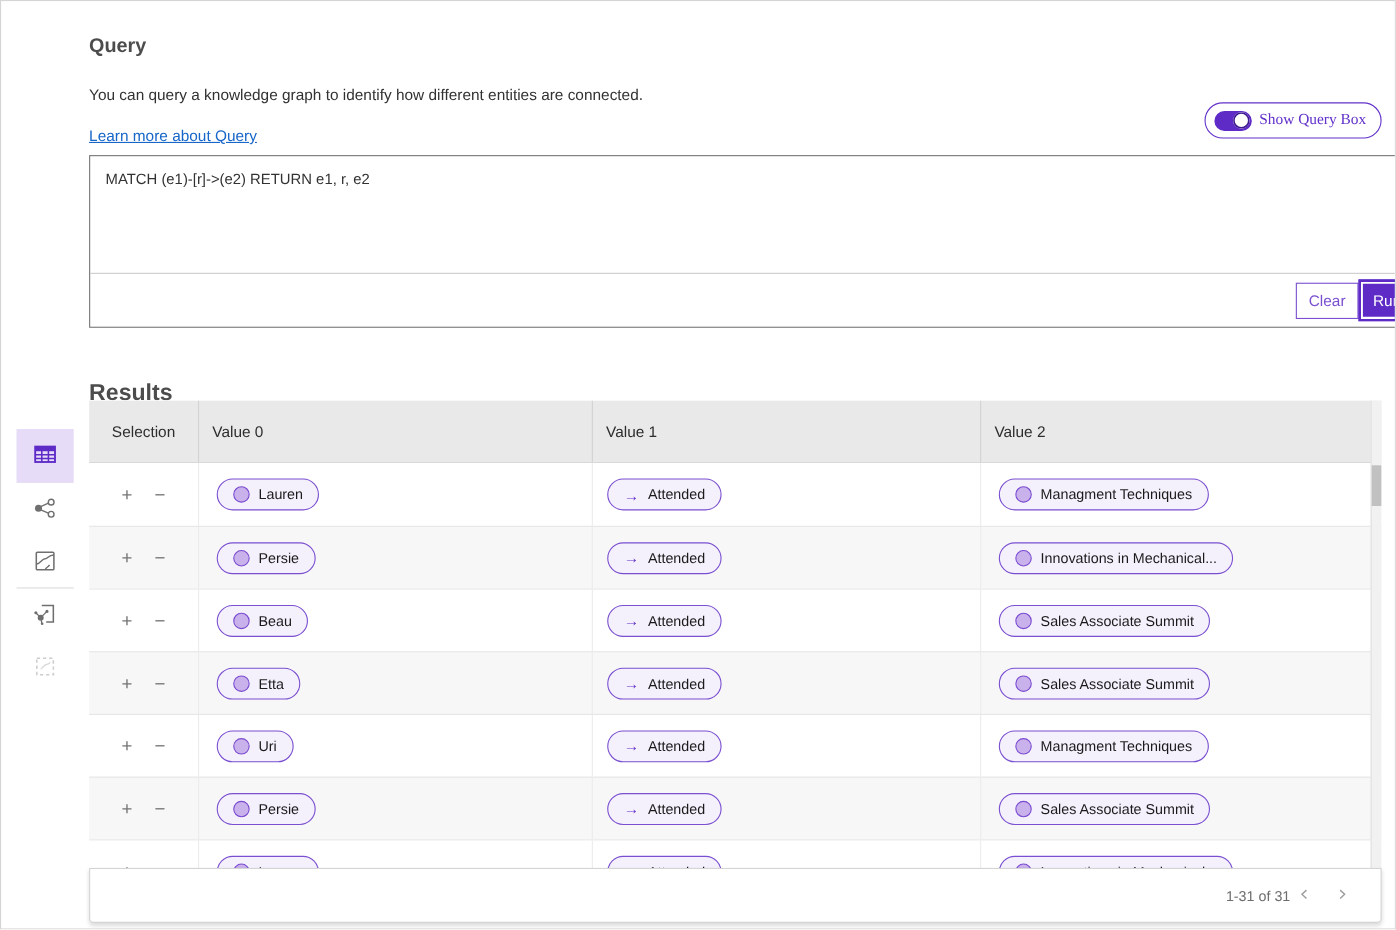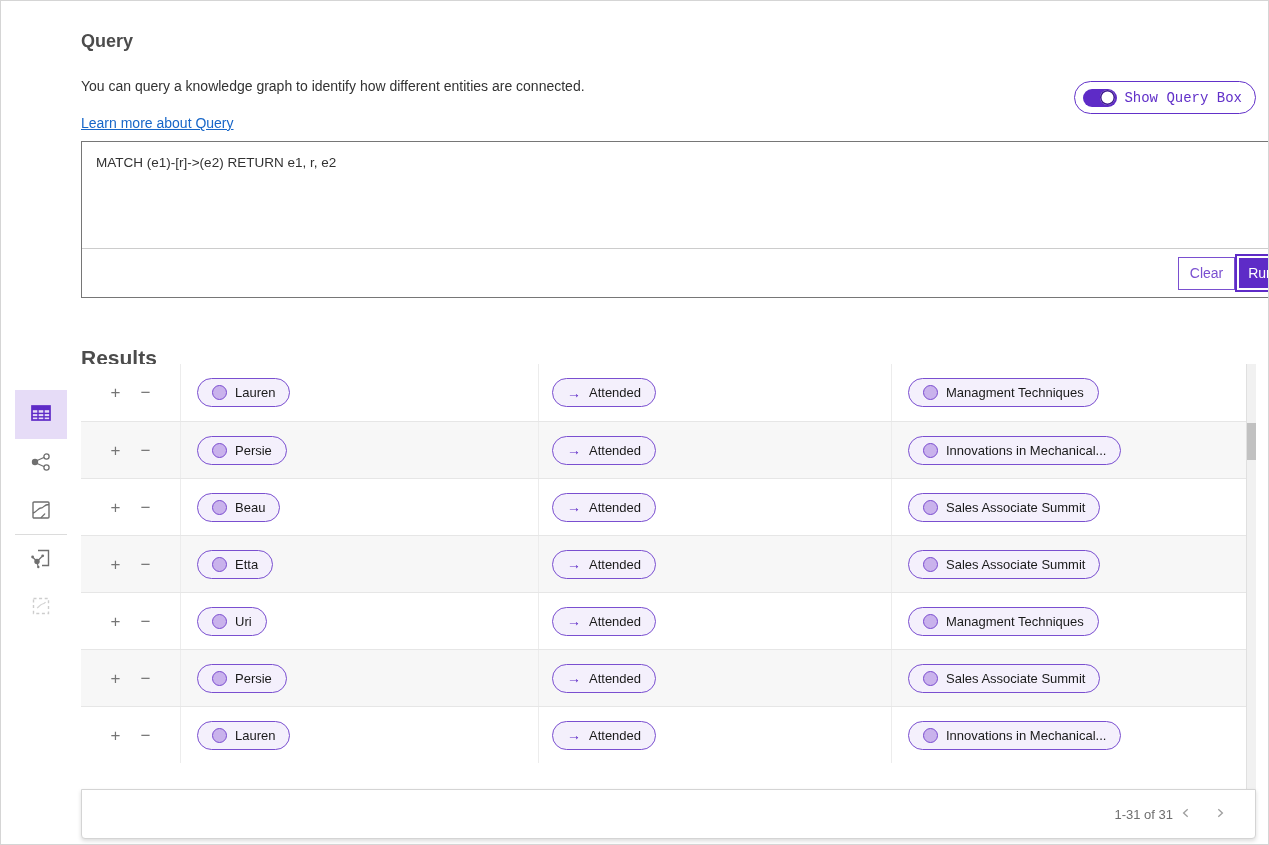--- a/index.html
+++ b/index.html
@@ -11,21 +11,21 @@
   .rail { position:absolute; left:0; top:0; width:80px; height:845px; }
   .rail-btn { position:absolute; left:14px; width:52px; height:49px; display:flex; align-items:center; justify-content:center; cursor:pointer; background:transparent; border:none; }
   .rail-btn.active { background:#e6dcf7; }
   .rail-divider { position:absolute; left:14px; width:52px; height:1px; background:#dcdcdc; }
 
   
   .main { position:absolute; left:80px; top:0; width:1175px; }
   .page-title { position:absolute; top:30px; left:0; font-size:18px; font-weight:bold; color:#4c4c4c; }
   .page-desc { position:absolute; top:77px; left:0; font-size:14px; color:#323232; }
   .learn-link { position:absolute; top:114px; left:0; font-size:14px; color:#1766c8; text-decoration:underline; cursor:pointer; }
-  .sqb-btn { position:absolute; top:80px; right:0; height:33px; border:1px solid #6231c9; border-radius:17px; background:#fff; display:flex; align-items:center; gap:7px; padding:0 13px 0 8px; color:#6231c9; font-size:14px; cursor:pointer; font-family:Liberation Mono, monospace; }
+  .sqb-btn { position:absolute; top:92px; right:0; height:33px; border:1px solid #6231c9; border-radius:17px; background:#fff; display:flex; align-items:center; gap:7px; padding:0 13px 0 8px; color:#6231c9; font-size:14px; cursor:pointer; font-family:Liberation Serif, serif; }
   .toggle { position:relative; width:34px; height:18px; border-radius:9px; background:#5e2bc7; flex:0 0 auto; }
   .toggle .knob { position:absolute; top:1.5px; right:2px; width:15px; height:15px; border-radius:50%; background:#fff; box-shadow:inset 0 0 0 1.5px #3f1a8f; }
 
   
   .query-card { position:absolute; top:140px; left:0; width:1217px; height:157px; border:1px solid #767676; background:#fff; display:flex; flex-direction:column; }
   .query-input-wrap { position:relative; flex:1 1 auto; }
   .query-input { width:100%; height:100%; border:none; outline:none; resize:none; padding:13px 14px; font-family:"Liberation Sans", sans-serif; font-size:13.5px; color:#323232; background:transparent; }
   .grip { position:absolute; right:2px; bottom:2px; }
   .query-footer { flex:0 0 49px; border-top:1px solid #cccccc; display:flex; align-items:center; justify-content:flex-end; padding-right:10px; }
   .btn-clear { width:57px; height:33px; background:#fff; border:1px solid #7a4fd0; color:#7a4fd0; font-size:14px; font-family:inherit; cursor:pointer; }
@@ -148,20 +148,26 @@
       </div>
       <div class="query-footer">
         <button class="btn-clear">Clear</button>
         <button class="btn-run">Run</button>
       </div>
     </div>
 
     <h2 class="results-title">Results</h2>
 
     <div class="table-card">
+      <div class="thead">
+        <div class="th col-sel">Selection</div>
+        <div class="th col-v0">Value 0</div>
+        <div class="th col-v1">Value 1</div>
+        <div class="th col-v2">Value 2</div>
+      </div>
       <div>
   <div class="trow">
     <div class="cell col-sel sel-cell">
       <button class="sel-btn">+</button>
       <button class="sel-btn">−</button>
     </div>
     <div class="cell col-v0">
       <span class="pill">
         <span class="node-dot"></span>
         <span>Lauren</span>

